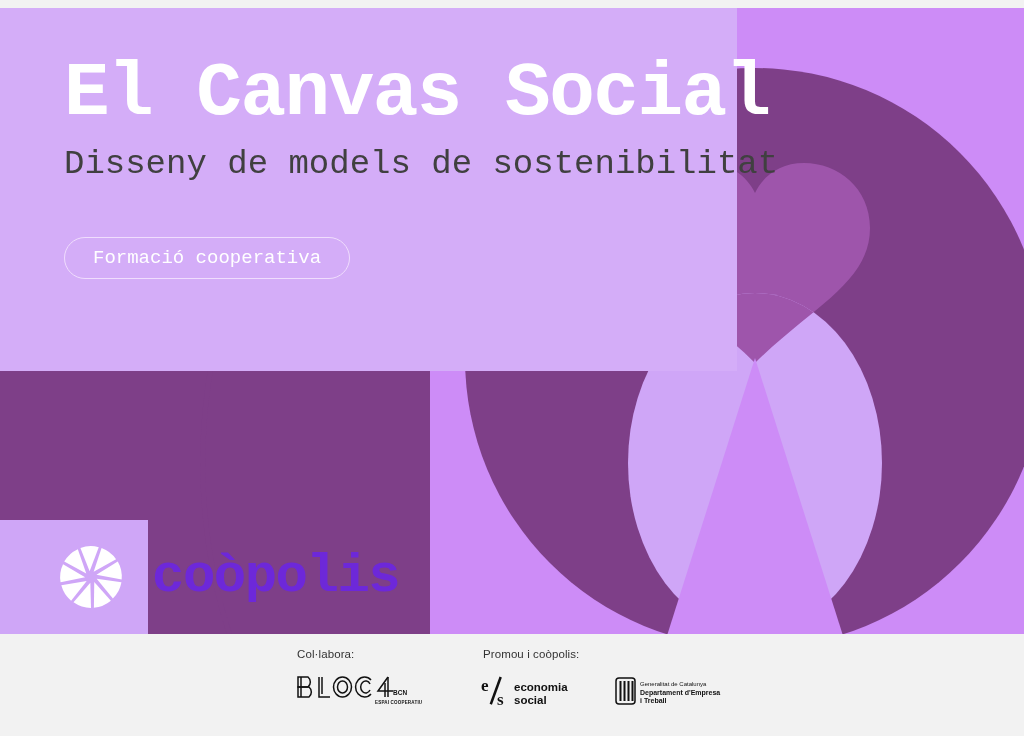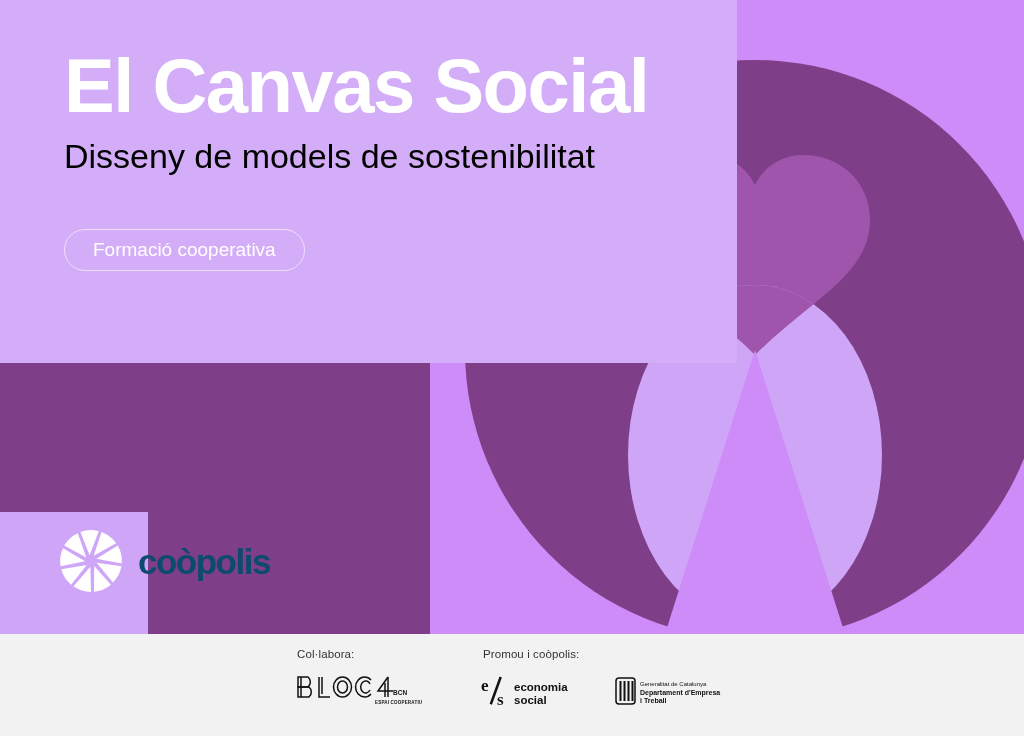--- a/index.html
+++ b/index.html
@@ -8,43 +8,44 @@
     width:1024px;height:736px;overflow:hidden;
     font-family:"Liberation Sans","DejaVu Sans",sans-serif;
     background:#F2F2F2;
   }
   #poster{
     position:relative;width:1024px;height:736px;overflow:hidden;
     background:#F2F2F2;
   }
   
   #art{
-    position:absolute;left:0;top:0;width:1024px;height:634px;overflow:hidden;
+    position:absolute;left:0;top:8px;width:1024px;height:634px;overflow:hidden;
     background:#CFA6F7;
+    font-family:Liberation Mono, monospace;
   }
   #artsvg{position:absolute;left:0;top:0;width:1024px;height:634px;display:block;}
 
   
   .header-panel{
     position:absolute;left:0;top:0;width:737px;height:363px;
     background:#CFA6F7;
   }
   .header-panel-2{
     position:absolute;left:0;top:0;width:737px;height:363px;
     background:rgba(216,178,250,0.55);
   }
 
   
   .text-block{position:absolute;left:64px;top:48px;width:760px;z-index:40;}
   .title{
     font-size:76px;line-height:1.0;font-weight:bold;color:#FFFFFF;
     letter-spacing:-1.5px;margin:0 0 14px 0;white-space:nowrap;
   }
   .subtitle{
-    font-size:34px;line-height:1.1;font-weight:300;color:#000000;
+    font-size:34px;line-height:1.1;font-weight:300;color:#404040;
     margin:0 0 22px 0;letter-spacing:0px;white-space:nowrap;
   }
   .pill-row{margin:0;}
   .pill-filled{
     display:inline-block;background:#D8A3F9;color:#FFFFFF;
     font-size:26px;font-weight:bold;letter-spacing:-0.2px;
     padding:11px 34px;border-radius:40px;white-space:nowrap;
   }
   .pill-outline{
     display:inline-block;border:1.5px solid #F0DDFD;color:#FFFFFF;
@@ -53,22 +54,22 @@
     background:transparent;
   }
 
   
   .brand{
     position:absolute;left:58px;top:528px;z-index:40;
     display:flex;align-items:center;gap:14px;
   }
   .brand-mark{width:66px;height:66px;display:block;}
   .brand-word{
-    font-size:35px;font-weight:bold;color:#0c4a6e;letter-spacing:-1.5px;
-    line-height:1;margin:0;
+    font-size:54px;font-weight:bold;color:#6d28d9;letter-spacing:-1.5px;
+    line-height:1;margin:14px;
   }
 
   
   #footer{
     position:absolute;left:0;top:634px;width:1024px;height:102px;
     background:#F2F2F2;
     padding-left:12px;
   }
   .footer-inner{
     position:absolute;left:295px;top:14px;display:flex;align-items:flex-start;gap:54px;

